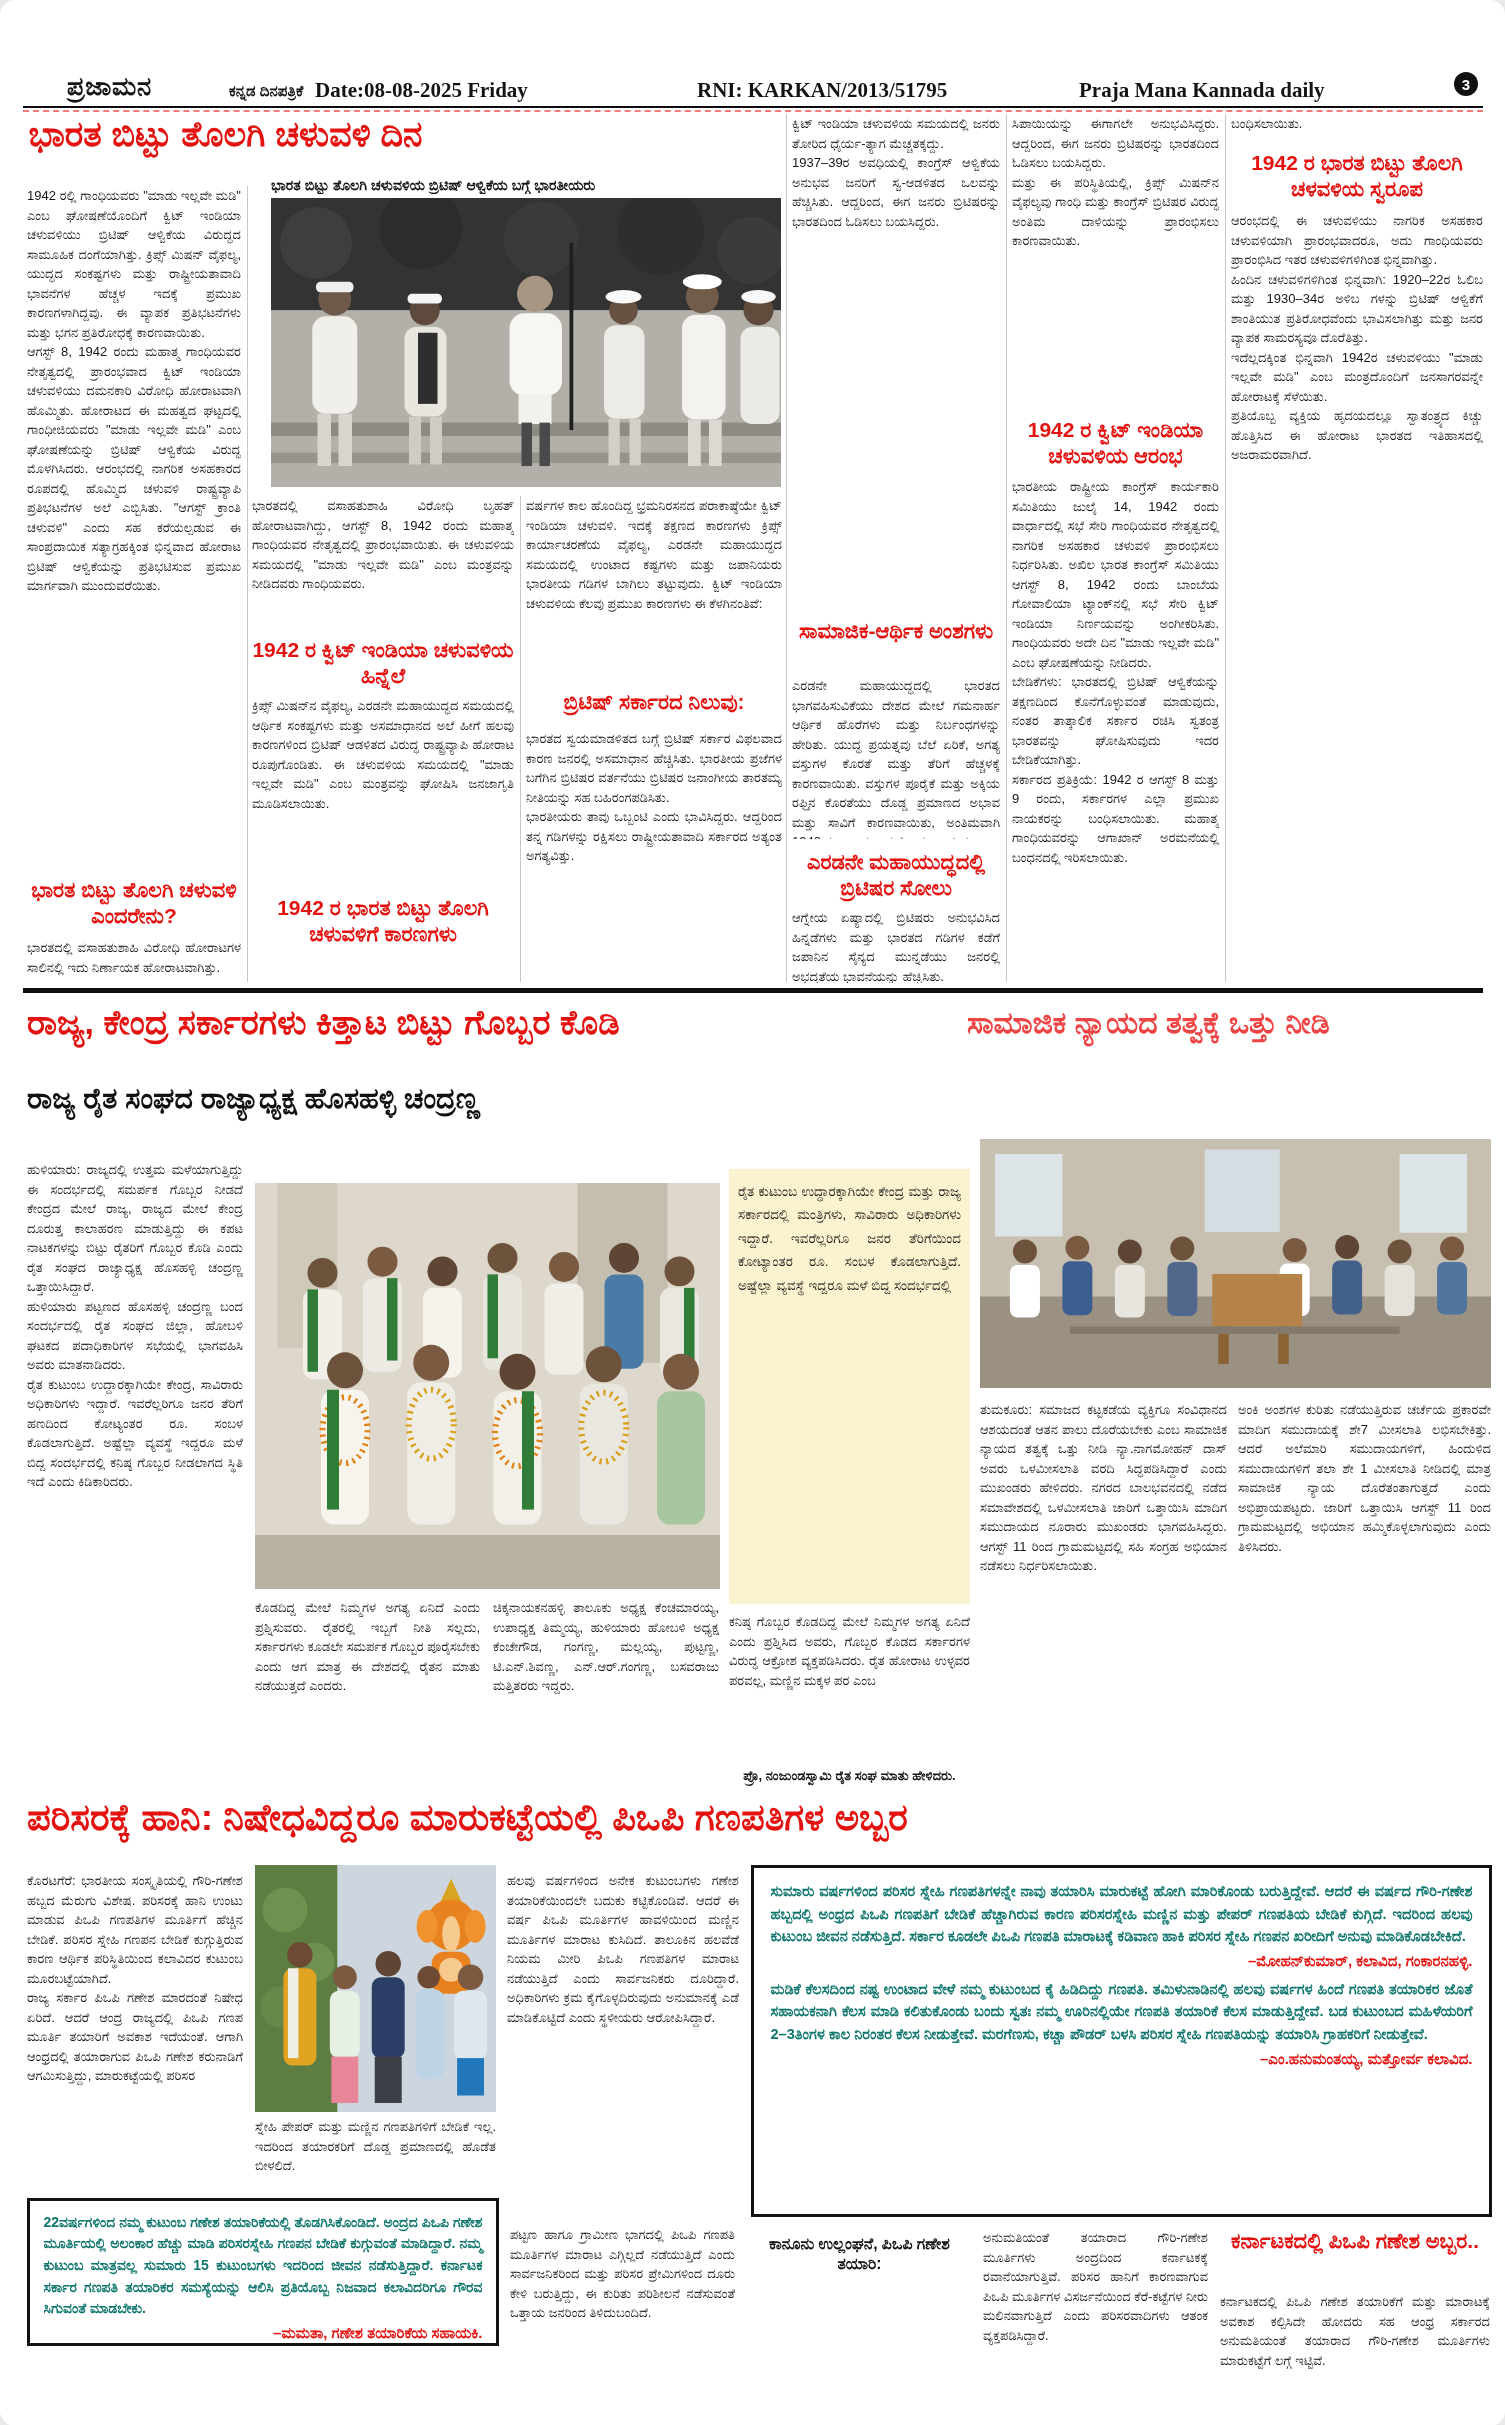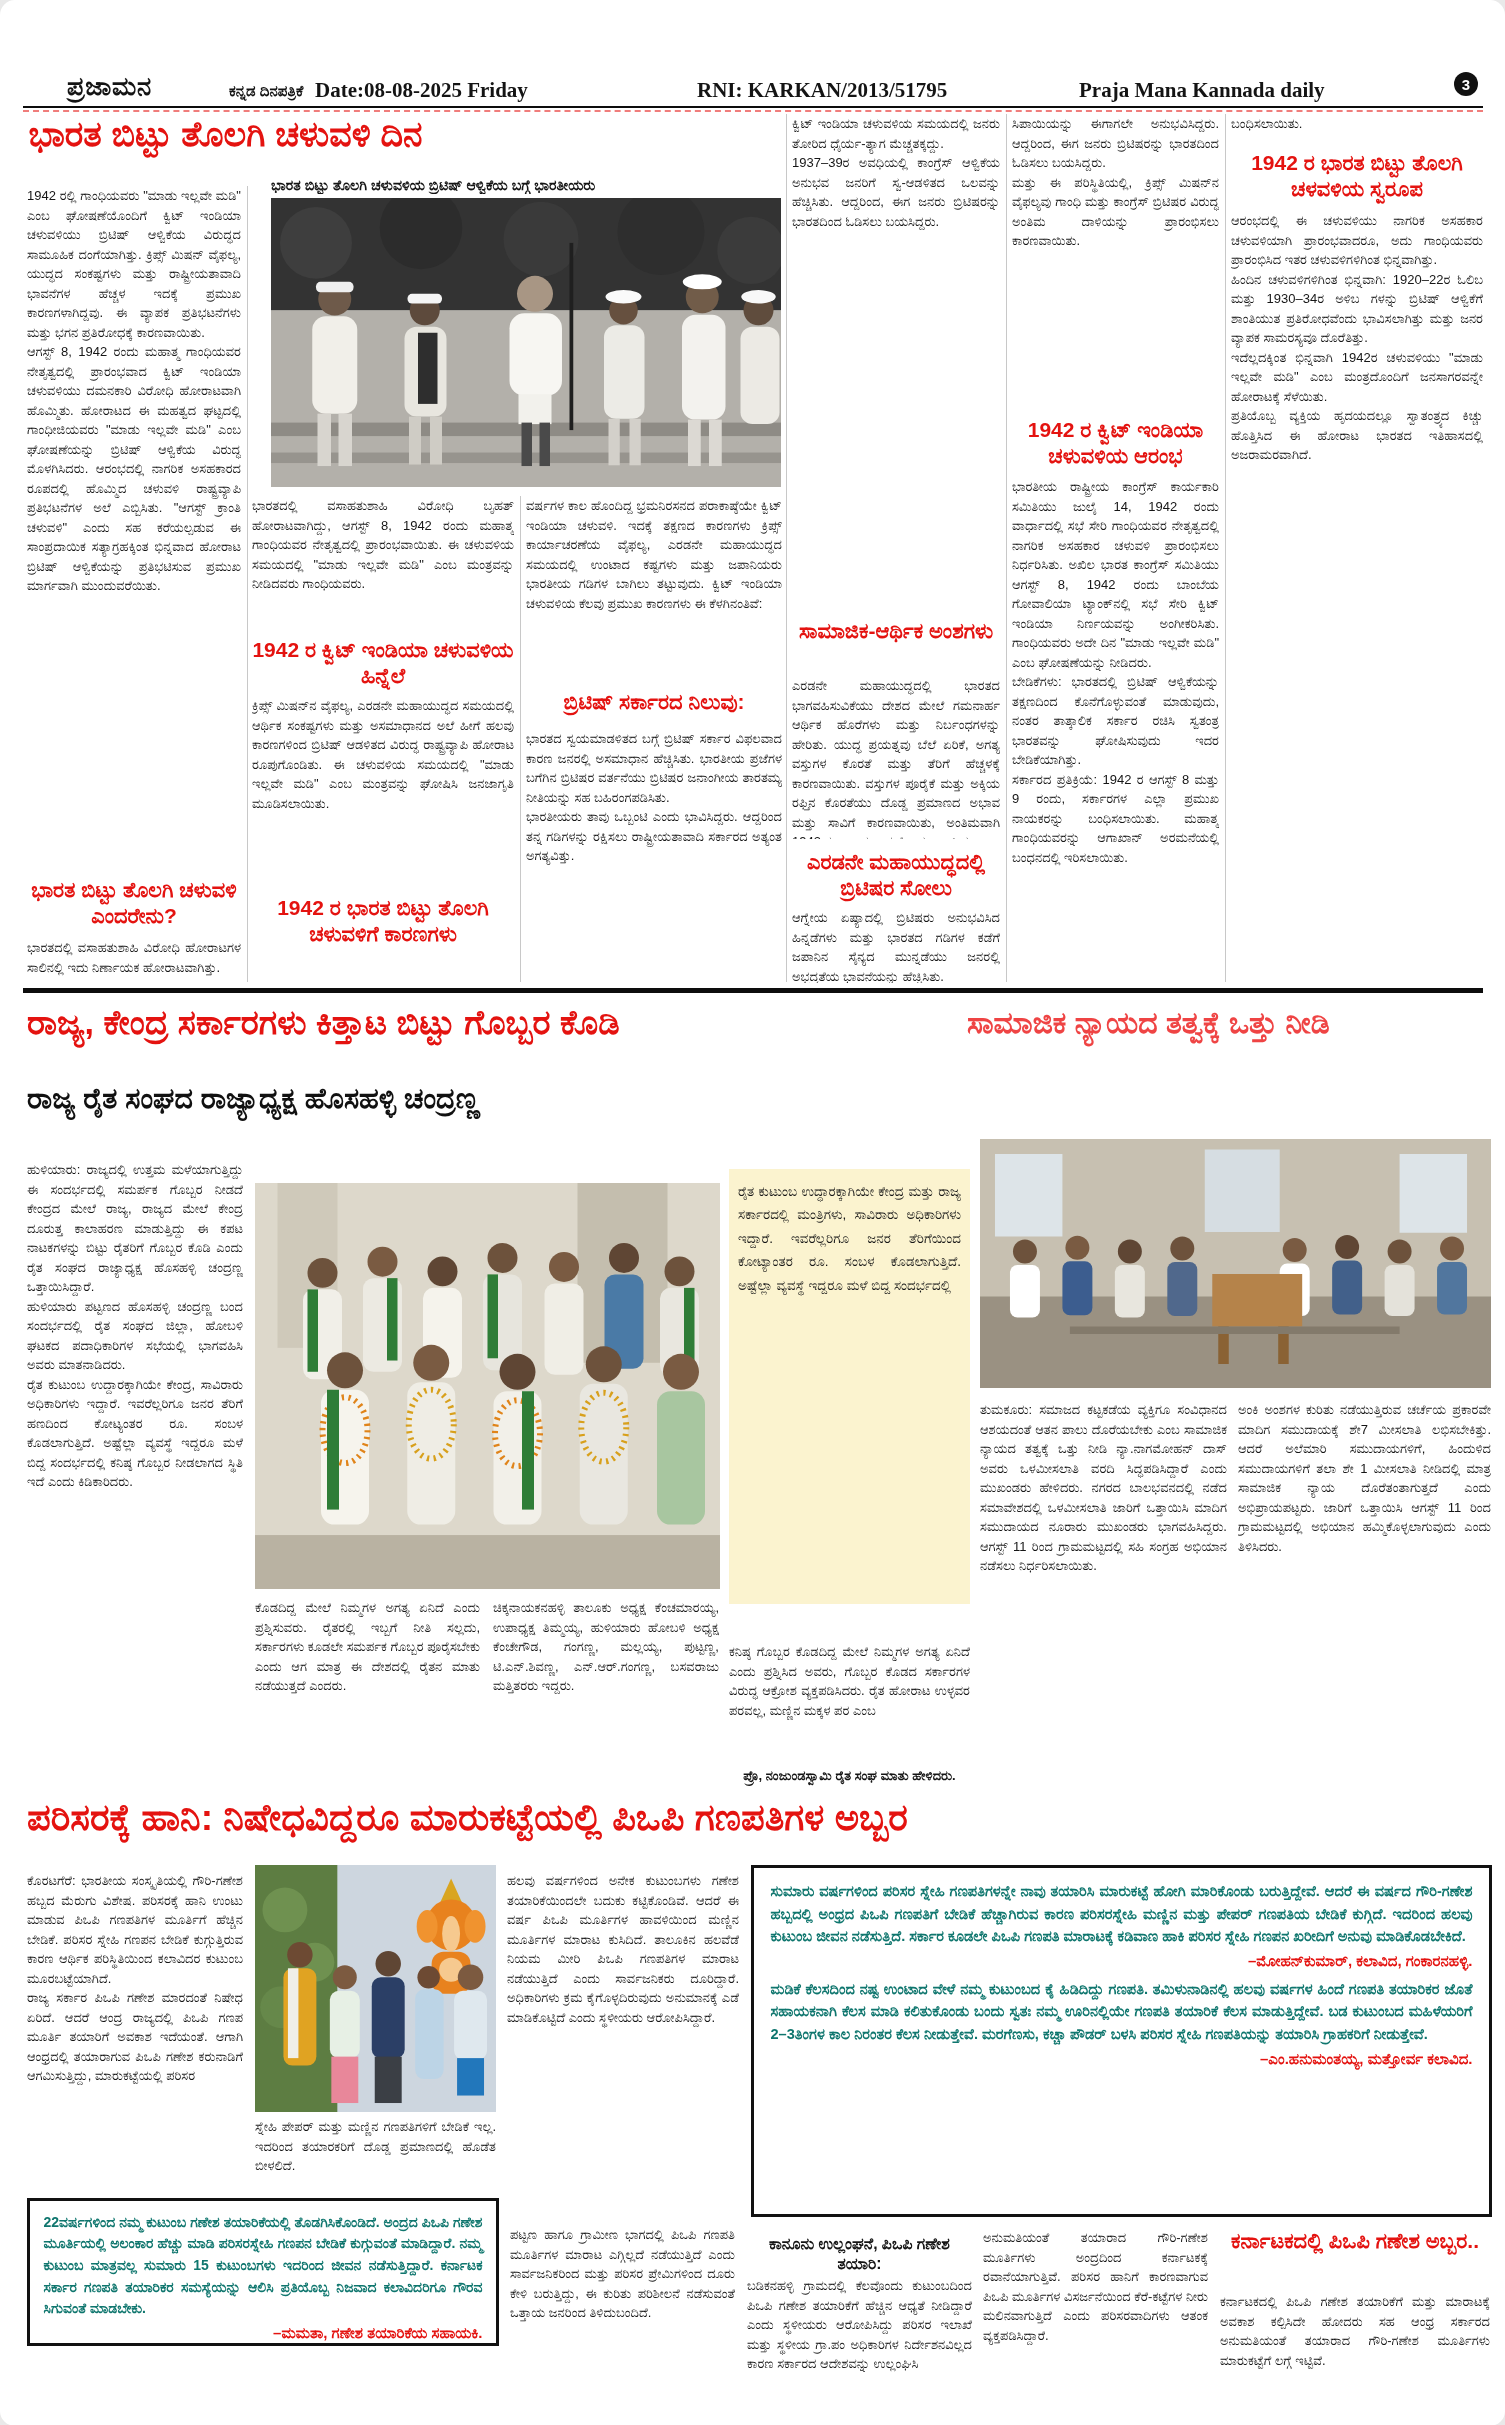--- a/index.html
+++ b/index.html
@@ -205,21 +205,21 @@
       <rect y="470" width="620" height="72" fill="#b9b2a2"></rect>
     </svg>
   </div>
 
   <div class="abs body-text" style="left:255px;top:1598px;width:225px;height:196px;">ಕೊಡದಿದ್ದ ಮೇಲೆ ನಿಮ್ಮಗಳ ಅಗತ್ಯ ಏನಿದೆ ಎಂದು ಪ್ರಶ್ನಿಸುವರು. ರೈತರಲ್ಲಿ ಇಬ್ಬಗೆ ನೀತಿ ಸಲ್ಲದು, ಸರ್ಕಾರಗಳು ಕೂಡಲೇ ಸಮರ್ಪಕ ಗೊಬ್ಬರ ಪೂರೈಸಬೇಕು ಎಂದು ಆಗ ಮಾತ್ರ ಈ ದೇಶದಲ್ಲಿ ರೈತನ ಮಾತು ನಡೆಯುತ್ತದೆ ಎಂದರು.</div>
   <div class="abs body-text" style="left:493px;top:1598px;width:226px;height:196px;">ಚಿಕ್ಕನಾಯಕನಹಳ್ಳಿ ತಾಲೂಕು ಅಧ್ಯಕ್ಷ ಕೆಂಚಮಾರಯ್ಯ, ಉಪಾಧ್ಯಕ್ಷ ತಿಮ್ಮಯ್ಯ, ಹುಳಿಯಾರು ಹೋಬಳಿ ಅಧ್ಯಕ್ಷ ಕೆಂಚೇಗೌಡ, ಗಂಗಣ್ಣ, ಮಲ್ಲಯ್ಯ, ಪುಟ್ಟಣ್ಣ, ಟಿ.ಎನ್.ಶಿವಣ್ಣ, ಎನ್.ಆರ್.ಗಂಗಣ್ಣ, ಬಸವರಾಜು ಮತ್ತಿತರರು ಇದ್ದರು.</div>
 
   <div class="abs yellow-bg" style="left:729px;top:1169px;width:241px;height:435px;">
     <div class="body-text" style="padding:10.5px 9px;font-size:13.5px;line-height:1.75;">ರೈತ ಕುಟುಂಬ ಉದ್ಧಾರಕ್ಕಾಗಿಯೇ ಕೇಂದ್ರ ಮತ್ತು ರಾಜ್ಯ ಸರ್ಕಾರದಲ್ಲಿ ಮಂತ್ರಿಗಳು, ಸಾವಿರಾರು ಅಧಿಕಾರಿಗಳು ಇದ್ದಾರೆ. ಇವರೆಲ್ಲರಿಗೂ ಜನರ ತೆರಿಗೆಯಿಂದ ಕೋಟ್ಯಾಂತರ ರೂ. ಸಂಬಳ ಕೊಡಲಾಗುತ್ತಿದೆ. ಅಷ್ಟೆಲ್ಲಾ ವ್ಯವಸ್ಥೆ ಇದ್ದರೂ ಮಳೆ ಬಿದ್ದ ಸಂದರ್ಭದಲ್ಲಿ</div>
   </div>
-  <div class="abs body-text" style="left:729px;top:1612px;width:241px;height:150px;margin-top:30px;">ಕನಿಷ್ಠ ಗೊಬ್ಬರ ಕೊಡದಿದ್ದ ಮೇಲೆ ನಿಮ್ಮಗಳ ಅಗತ್ಯ ಏನಿದೆ ಎಂದು ಪ್ರಶ್ನಿಸಿದ ಅವರು, ಗೊಬ್ಬರ ಕೊಡದ ಸರ್ಕಾರಗಳ ವಿರುದ್ಧ ಆಕ್ರೋಶ ವ್ಯಕ್ತಪಡಿಸಿದರು. ರೈತ ಹೋರಾಟ ಉಳ್ಳವರ ಪರವಲ್ಲ, ಮಣ್ಣಿನ ಮಕ್ಕಳ ಪರ ಎಂಬ</div>
+  <div class="abs body-text" style="left:729px;top:1612px;width:241px;height:150px;">ಕನಿಷ್ಠ ಗೊಬ್ಬರ ಕೊಡದಿದ್ದ ಮೇಲೆ ನಿಮ್ಮಗಳ ಅಗತ್ಯ ಏನಿದೆ ಎಂದು ಪ್ರಶ್ನಿಸಿದ ಅವರು, ಗೊಬ್ಬರ ಕೊಡದ ಸರ್ಕಾರಗಳ ವಿರುದ್ಧ ಆಕ್ರೋಶ ವ್ಯಕ್ತಪಡಿಸಿದರು. ರೈತ ಹೋರಾಟ ಉಳ್ಳವರ ಪರವಲ್ಲ, ಮಣ್ಣಿನ ಮಕ್ಕಳ ಪರ ಎಂಬ</div>
   <div class="abs byline-bold" style="left:729px;top:1763px;width:241px;">ಪ್ರೊ, ನಂಜುಂಡಸ್ವಾಮಿ ರೈತ ಸಂಘ ಮಾತು ಹೇಳಿದರು.</div>
 
   <div class="abs" style="left:980px;top:1139px;width:511px;height:249px;">
     <svg width="511" height="249" viewBox="0 0 682 332" preserveAspectRatio="none">
       <rect width="682" height="332" fill="#c7c0b1"></rect>
       <rect y="210" width="682" height="122" fill="#9a9182"></rect>
       <rect x="20" y="20" width="90" height="110" fill="#dde4e8"></rect>
         <rect x="300" y="14" width="100" height="110" fill="#d6dde2"></rect>
         <rect x="560" y="20" width="90" height="105" fill="#dde4e8"></rect>
 
@@ -304,21 +304,20 @@
   </div>
 
   <div class="abs quote-box" style="left:27px;top:2198px;width:472px;height:148px;padding:10.5px 13.5px;">
     <div class="quote-text" style="font-size:14px;">22ವರ್ಷಗಳಿಂದ ನಮ್ಮ ಕುಟುಂಬ ಗಣೇಶ ತಯಾರಿಕೆಯಲ್ಲಿ ತೊಡಗಿಸಿಕೊಂಡಿದೆ. ಅಂದ್ರದ ಪಿಒಪಿ ಗಣೇಶ ಮೂರ್ತಿಯಲ್ಲಿ ಅಲಂಕಾರ ಹೆಚ್ಚು ಮಾಡಿ ಪರಿಸರಸ್ನೇಹಿ ಗಣಪನ ಬೇಡಿಕೆ ಕುಗ್ಗುವಂತೆ ಮಾಡಿದ್ದಾರೆ. ನಮ್ಮ ಕುಟುಂಬ ಮಾತ್ರವಲ್ಲ ಸುಮಾರು 15 ಕುಟುಂಬಗಳು ಇದರಿಂದ ಜೀವನ ನಡೆಸುತ್ತಿದ್ದಾರೆ. ಕರ್ನಾಟಕ ಸರ್ಕಾರ ಗಣಪತಿ ತಯಾರಿಕರ ಸಮಸ್ಯೆಯನ್ನು ಆಲಿಸಿ ಪ್ರತಿಯೊಬ್ಬ ನಿಜವಾದ ಕಲಾವಿದರಿಗೂ ಗೌರವ ಸಿಗುವಂತೆ ಮಾಡಬೇಕು.</div>
     <div class="quote-by">–ಮಮತಾ, ಗಣೇಶ ತಯಾರಿಕೆಯ ಸಹಾಯಕಿ.</div>
   </div>
 
   <div class="abs body-text" style="left:510px;top:2225px;width:225px;height:196px;">ಪಟ್ಟಣ ಹಾಗೂ ಗ್ರಾಮೀಣ ಭಾಗದಲ್ಲಿ ಪಿಒಪಿ ಗಣಪತಿ ಮೂರ್ತಿಗಳ ಮಾರಾಟ ಎಗ್ಗಿಲ್ಲದೆ ನಡೆಯುತ್ತಿದೆ ಎಂದು ಸಾರ್ವಜನಿಕರಿಂದ ಮತ್ತು ಪರಿಸರ ಪ್ರೇಮಿಗಳಿಂದ ದೂರು ಕೇಳಿ ಬರುತ್ತಿದ್ದು, ಈ ಕುರಿತು ಪರಿಶೀಲನೆ ನಡೆಸುವಂತೆ ಒತ್ತಾಯ ಜನರಿಂದ ತಿಳಿದುಬಂದಿದೆ.</div>
 
   <div class="abs black-sub" style="left:747px;top:2228px;width:225px;">ಕಾನೂನು ಉಲ್ಲಂಘನೆ, ಪಿಒಪಿ ಗಣೇಶ ತಯಾರಿ:</div>
-  <div class="abs body-text" style="left:747px;top:2276px;width:225px;height:147px;">ಬಡಿಕನಹಳ್ಳಿ ಗ್ರಾಮದಲ್ಲಿ ಕೆಲವೊಂದು ಕುಟುಂಬದಿಂದ ಪಿಒಪಿ ಗಣೇಶ ತಯಾರಿಕೆಗೆ ಹೆಚ್ಚಿನ ಆಧ್ಯತೆ ನೀಡಿದ್ದಾರೆ ಎಂದು ಸ್ಥಳೀಯರು ಆರೋಪಿಸಿದ್ದು ಪರಿಸರ ಇಲಾಖೆ ಮತ್ತು ಸ್ಥಳೀಯ ಗ್ರಾ.ಪಂ ಅಧಿಕಾರಿಗಳ ನಿರ್ದೇಶನವಿಲ್ಲದ ಕಾರಣ ಸರ್ಕಾರದ ಆದೇಶವನ್ನು ಉಲ್ಲಂಘಿಸಿ</div>
 
   <div class="abs body-text" style="left:983px;top:2228px;width:225px;height:195px;">ಅನುಮತಿಯಂತೆ ತಯಾರಾದ ಗೌರಿ-ಗಣೇಶ ಮೂರ್ತಿಗಳು ಅಂದ್ರದಿಂದ ಕರ್ನಾಟಕಕ್ಕೆ ರವಾನೆಯಾಗುತ್ತಿವೆ. ಪರಿಸರ ಹಾನಿಗೆ ಕಾರಣವಾಗುವ ಪಿಒಪಿ ಮೂರ್ತಿಗಳ ವಿಸರ್ಜನೆಯಿಂದ ಕೆರೆ-ಕಟ್ಟೆಗಳ ನೀರು ಮಲಿನವಾಗುತ್ತಿದೆ ಎಂದು ಪರಿಸರವಾದಿಗಳು ಆತಂಕ ವ್ಯಕ್ತಪಡಿಸಿದ್ದಾರೆ.</div>
 
   <div class="abs red-sub" style="left:1220px;top:2228px;width:270px;margin:0;">ಕರ್ನಾಟಕದಲ್ಲಿ ಪಿಒಪಿ ಗಣೇಶ ಅಬ್ಬರ..</div>
   <div class="abs body-text" style="left:1220px;top:2292px;width:270px;height:130px;">ಕರ್ನಾಟಕದಲ್ಲಿ ಪಿಒಪಿ ಗಣೇಶ ತಯಾರಿಕೆಗೆ ಮತ್ತು ಮಾರಾಟಕ್ಕೆ ಅವಕಾಶ ಕಲ್ಪಿಸಿದೇ ಹೋದರು ಸಹ ಆಂಧ್ರ ಸರ್ಕಾರದ ಅನುಮತಿಯಂತೆ ತಯಾರಾದ ಗೌರಿ-ಗಣೇಶ ಮೂರ್ತಿಗಳು ಮಾರುಕಟ್ಟೆಗೆ ಲಗ್ಗೆ ಇಟ್ಟಿವೆ.</div>
 
 </div>
 
 
 </body></html>

